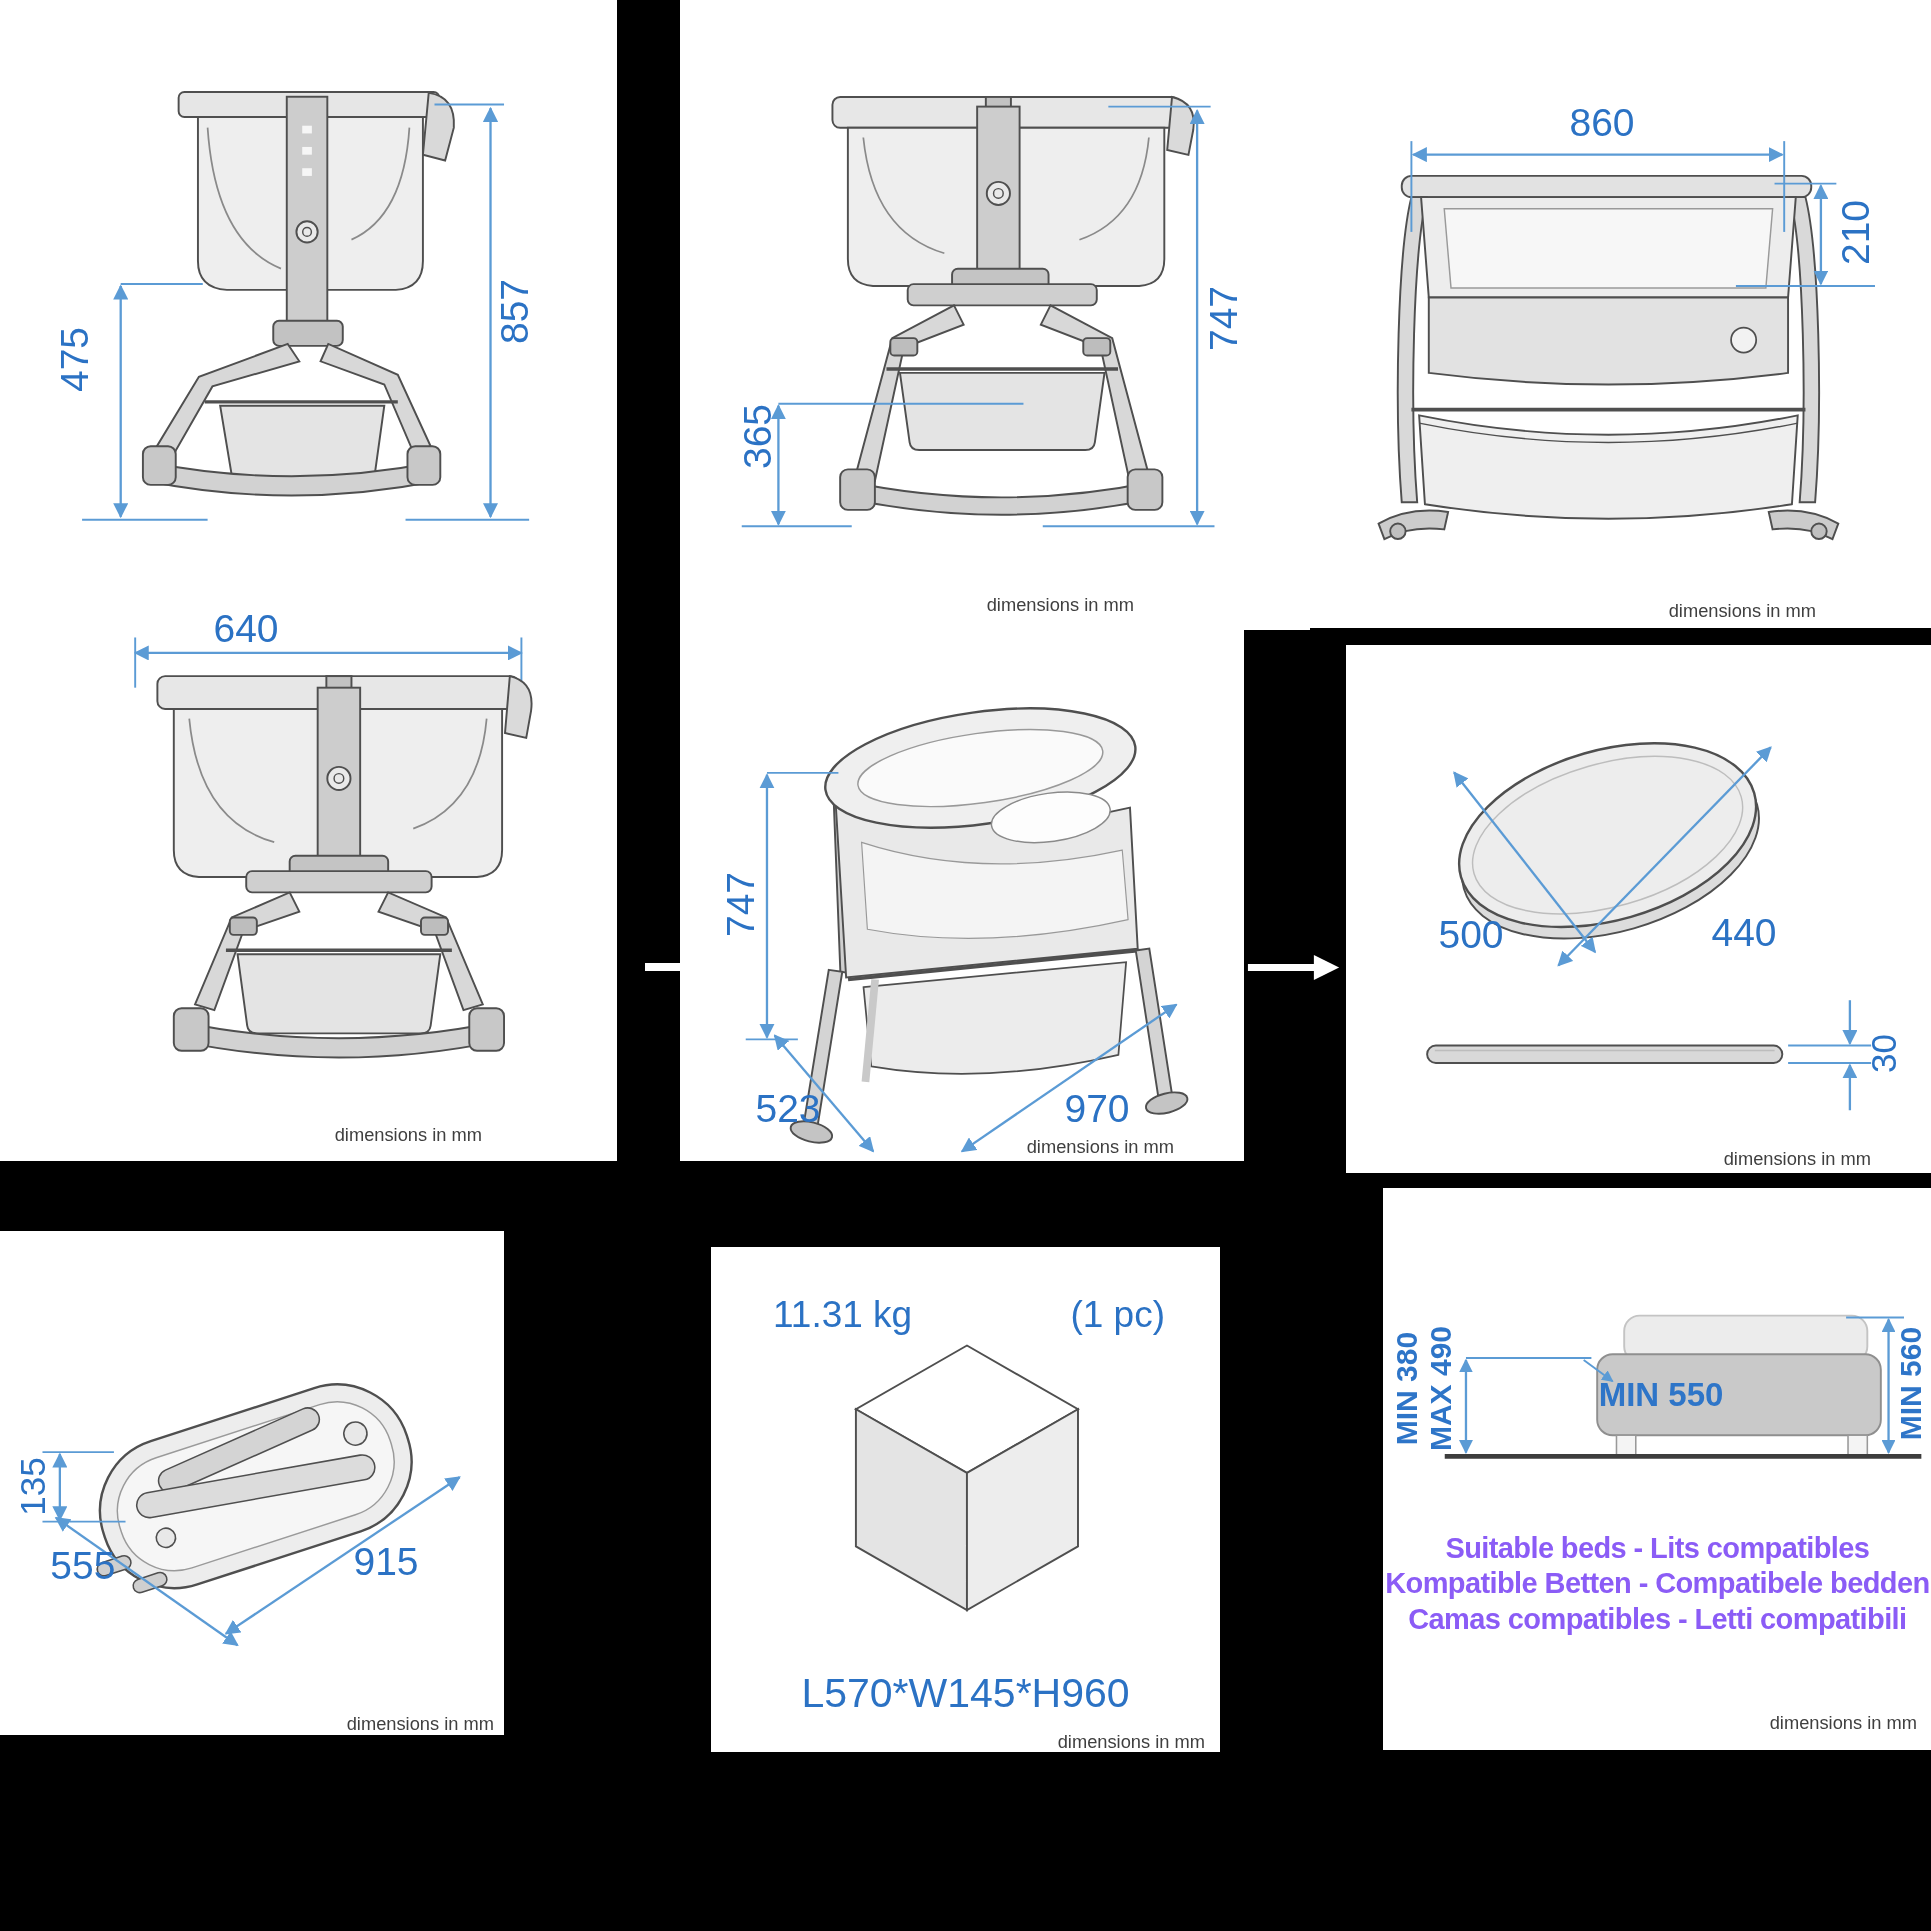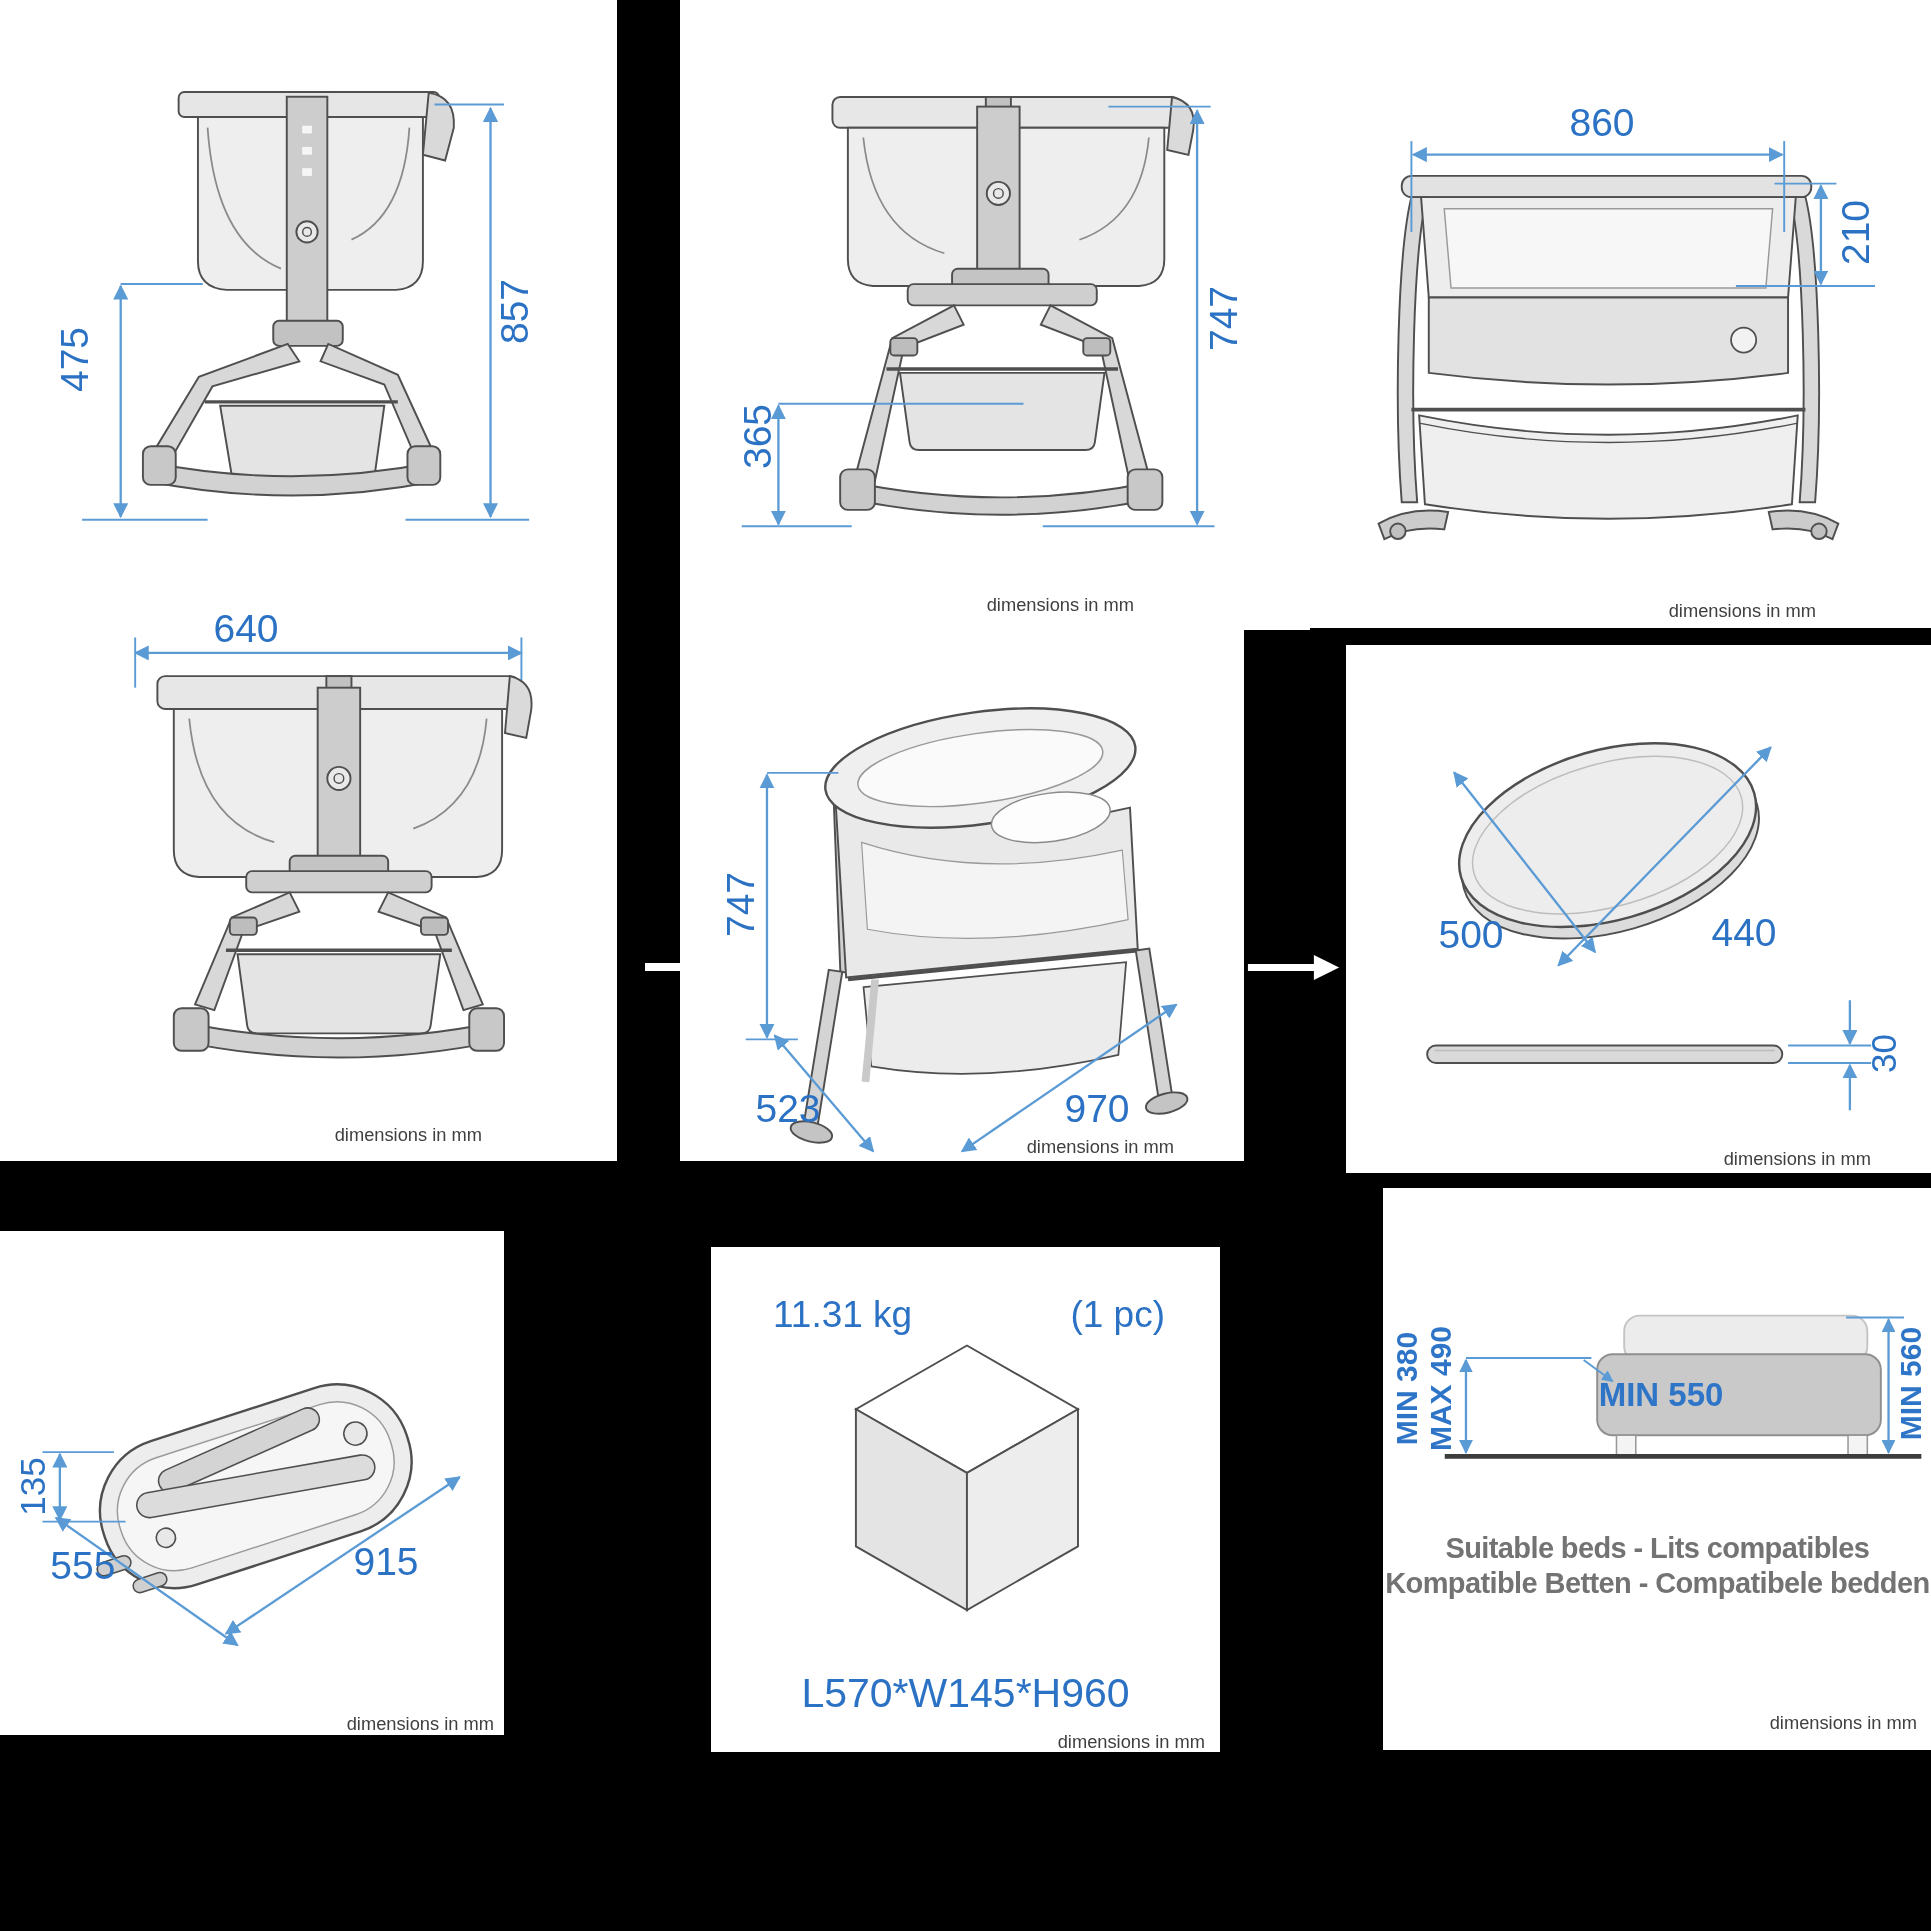--- a/index.html
+++ b/index.html
@@ -11,21 +11,21 @@
        display:flex;align-items:center;justify-content:center;white-space:nowrap;line-height:1;}
   .vert{transform:rotate(-90deg);}
   .start{justify-content:flex-start;}
   .end{justify-content:flex-end;}
   .note{position:absolute;color:#3f3f3f;font-size:18.3px;font-weight:400;text-align:right;
         white-space:nowrap;line-height:1;}
   .big{font-size:41px;}
   .small36{font-size:35px;}
   .kg{font-size:37px;}
   .minlbl{color:#2e75c8;font-weight:700;font-size:29px;}
-  .bedtitle{position:absolute;color:#737373;font-weight:700;font-size:29px;text-align:center;
+  .bedtitle{position:absolute;color:#8b5cf6;font-weight:700;font-size:29px;text-align:center;
             white-space:nowrap;line-height:1;letter-spacing:-0.6px;}
   .seq{position:absolute;}
 </style>
 </head>
 <body>
 
 <div id="canvas">
 
   <section class="tile" style="left:0;top:0;width:617px;height:1161px">
     <svg width="617" height="1161" viewBox="0 0 639 1202">
@@ -313,20 +313,21 @@
         <line x1="1956" y1="1366" x2="1956" y2="1504" marker-start="url(#m7)" marker-end="url(#m7)"></line>
         <line x1="1912" y1="1364" x2="1972" y2="1364" stroke-width="2"></line>
       </g>
     </svg>
     <span class="lbl minlbl vert" style="left:-49px;top:184px;width:145px;height:33px;font-size:30px">MIN 380</span>
     <span class="lbl minlbl vert" style="left:-15.4px;top:184px;width:145px;height:33px;font-size:30px">MAX 490</span>
     <span class="lbl minlbl" style="left:201px;top:189px;width:154px;height:35px;font-size:33px">MIN 550</span>
     <span class="lbl minlbl vert" style="left:455px;top:179px;width:145px;height:33px;font-size:30px">MIN 560</span>
     <div class="bedtitle" style="left:1.9px;top:346px;width:545px">Suitable beds - Lits compatibles</div>
     <div class="bedtitle" style="left:1.9px;top:381px;width:545px">Kompatible Betten - Compatibele bedden</div>
+    <div class="bedtitle" style="left:1.9px;top:417px;width:545px">Camas compatibles - Letti compatibili</div>
     <span class="note" style="left:380px;top:526px;width:154px">dimensions in mm</span>
   </section>
 
   <div class="seq" style="left:645px;top:963px;width:37px;height:7.7px;background:#ffffff"></div>
   <svg class="seq" style="left:1246px;top:950px" width="97" height="35" viewBox="0 0 100 36">
     <line x1="2" y1="18" x2="72" y2="18" stroke="#ffffff" stroke-width="7"></line>
     <polygon points="70,5 96,18 70,31" fill="#ffffff"></polygon>
   </svg>
 
 </div>

